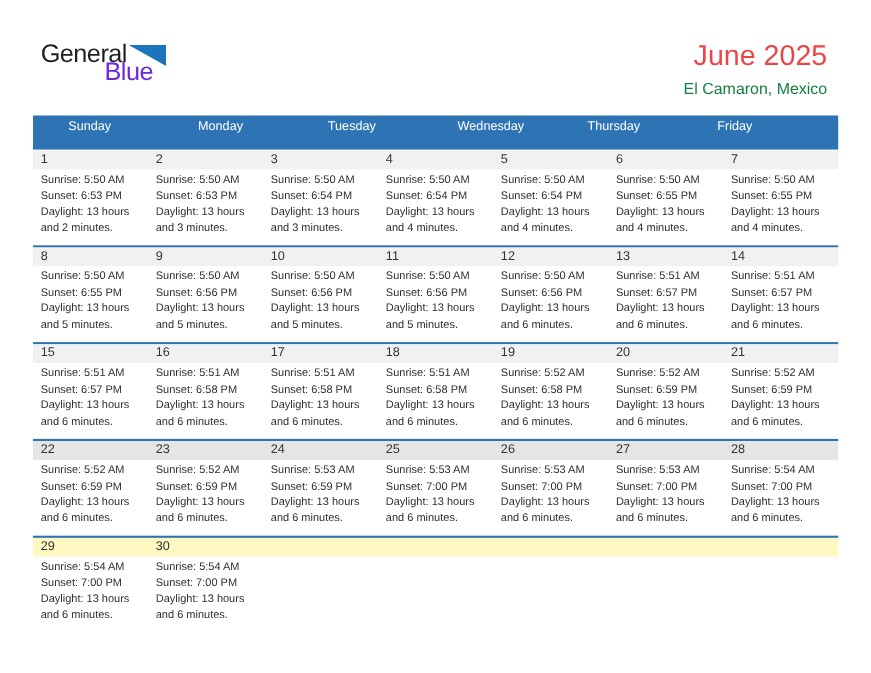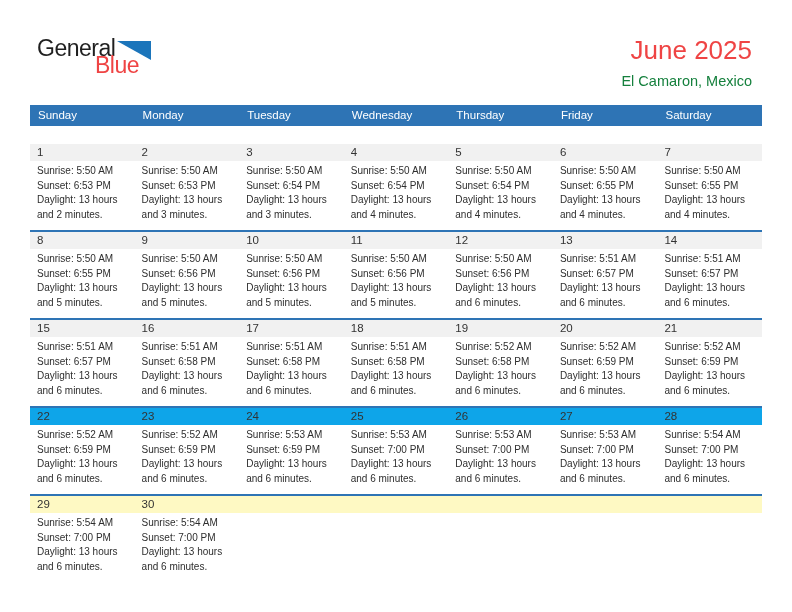--- a/index.html
+++ b/index.html
@@ -12,21 +12,21 @@
   .logo{position:absolute;left:37px;top:36px;}
   .logo-line1{display:flex;align-items:center;}
   .logo-general{font-size:23px;color:#1f1f1f;letter-spacing:-0.5px;line-height:24px;}
   .logo-tri{margin:5px 0 0 2px;display:block;}
   .logo-blue{font-size:23px;line-height:22px;letter-spacing:-0.5px;margin:-6px 0 0 58px;}
   .title-block{position:absolute;right:40px;top:36px;text-align:right;}
   .month-title{font-size:26px;color:#ef4444;line-height:28px;}
   .location{font-size:14.5px;color:#15803d;margin-top:9px;}
   
   .calendar{position:absolute;left:30px;top:105px;width:732px;}
-  .weekday-row{display:flex;height:21px;margin-bottom:18px;}
+  .weekday-row{display:flex;height:31px;margin-bottom:1px;padding-left:24px;}
   .weekday-cell{flex:1;color:#fff;font-size:11.5px;line-height:21px;padding-left:8px;box-sizing:border-box;overflow:hidden;}
   .week{height:86px;box-sizing:content-box;}
   .week.sep{border-top:2px solid #2E74B5;}
   .day-strip{display:flex;height:17px;}
   .day-num{flex:1;font-size:11.5px;color:#333;padding:2px 0 0 7px;box-sizing:border-box;}
   .details-row{display:flex;}
   .day-details{flex:1;padding:3px 5px 0 7px;font-size:10px;line-height:14.5px;color:#2e2e2e;box-sizing:border-box;overflow:hidden;white-space:nowrap;}
   .day-details div{overflow:hidden;}
 </style>
 </head>
@@ -34,37 +34,36 @@
 
 <div class="page">
 
   <div class="logo">
     <div class="logo-line1">
       <span class="logo-general">General</span>
       <svg class="logo-tri" width="34" height="19" viewBox="0 0 34 19">
         <polygon points="0,0 34,0 34,19" id="logo-tri-poly" fill="#1B75BB"></polygon>
       </svg>
     </div>
-    <div class="logo-blue" style="color: #ef4444;">Blue</div>
+    <div class="logo-blue" style="color: #6d28d9;">Blue</div>
   </div>
 
   <div class="title-block">
     <div class="month-title">June 2025</div>
     <div class="location">El Camaron, Mexico</div>
   </div>
 
   <div class="calendar">
     <div class="weekday-row" id="weekday-row" style="background: rgb(46, 116, 181);">
         <div class="weekday-cell">Sunday</div>
         <div class="weekday-cell">Monday</div>
         <div class="weekday-cell">Tuesday</div>
         <div class="weekday-cell">Wednesday</div>
         <div class="weekday-cell">Thursday</div>
         <div class="weekday-cell">Friday</div>
-        <div class="weekday-cell">Saturday</div>
       </div>
     <div id="weeks-container">
         <div class="week">
           <div class="day-strip" style="background: rgb(241, 241, 241);">
             <div class="day-num">1</div>
             <div class="day-num">2</div>
             <div class="day-num">3</div>
             <div class="day-num">4</div>
             <div class="day-num">5</div>
             <div class="day-num">6</div>
@@ -219,21 +218,21 @@
             </div>
             <div class="day-details">
               <div>Sunrise: 5:52 AM</div>
               <div>Sunset: 6:59 PM</div>
               <div>Daylight: 13 hours</div>
               <div>and 6 minutes.</div>
             </div>
           </div>
         </div>
         <div class="week sep" style="border-top-color: rgb(46, 116, 181);">
-          <div class="day-strip" style="background: #0ea5e9;">
+          <div class="day-strip" style="background: #e5e5e5;">
             <div class="day-num">22</div>
             <div class="day-num">23</div>
             <div class="day-num">24</div>
             <div class="day-num">25</div>
             <div class="day-num">26</div>
             <div class="day-num">27</div>
             <div class="day-num">28</div>
           </div>
           <div class="details-row">
             <div class="day-details">

